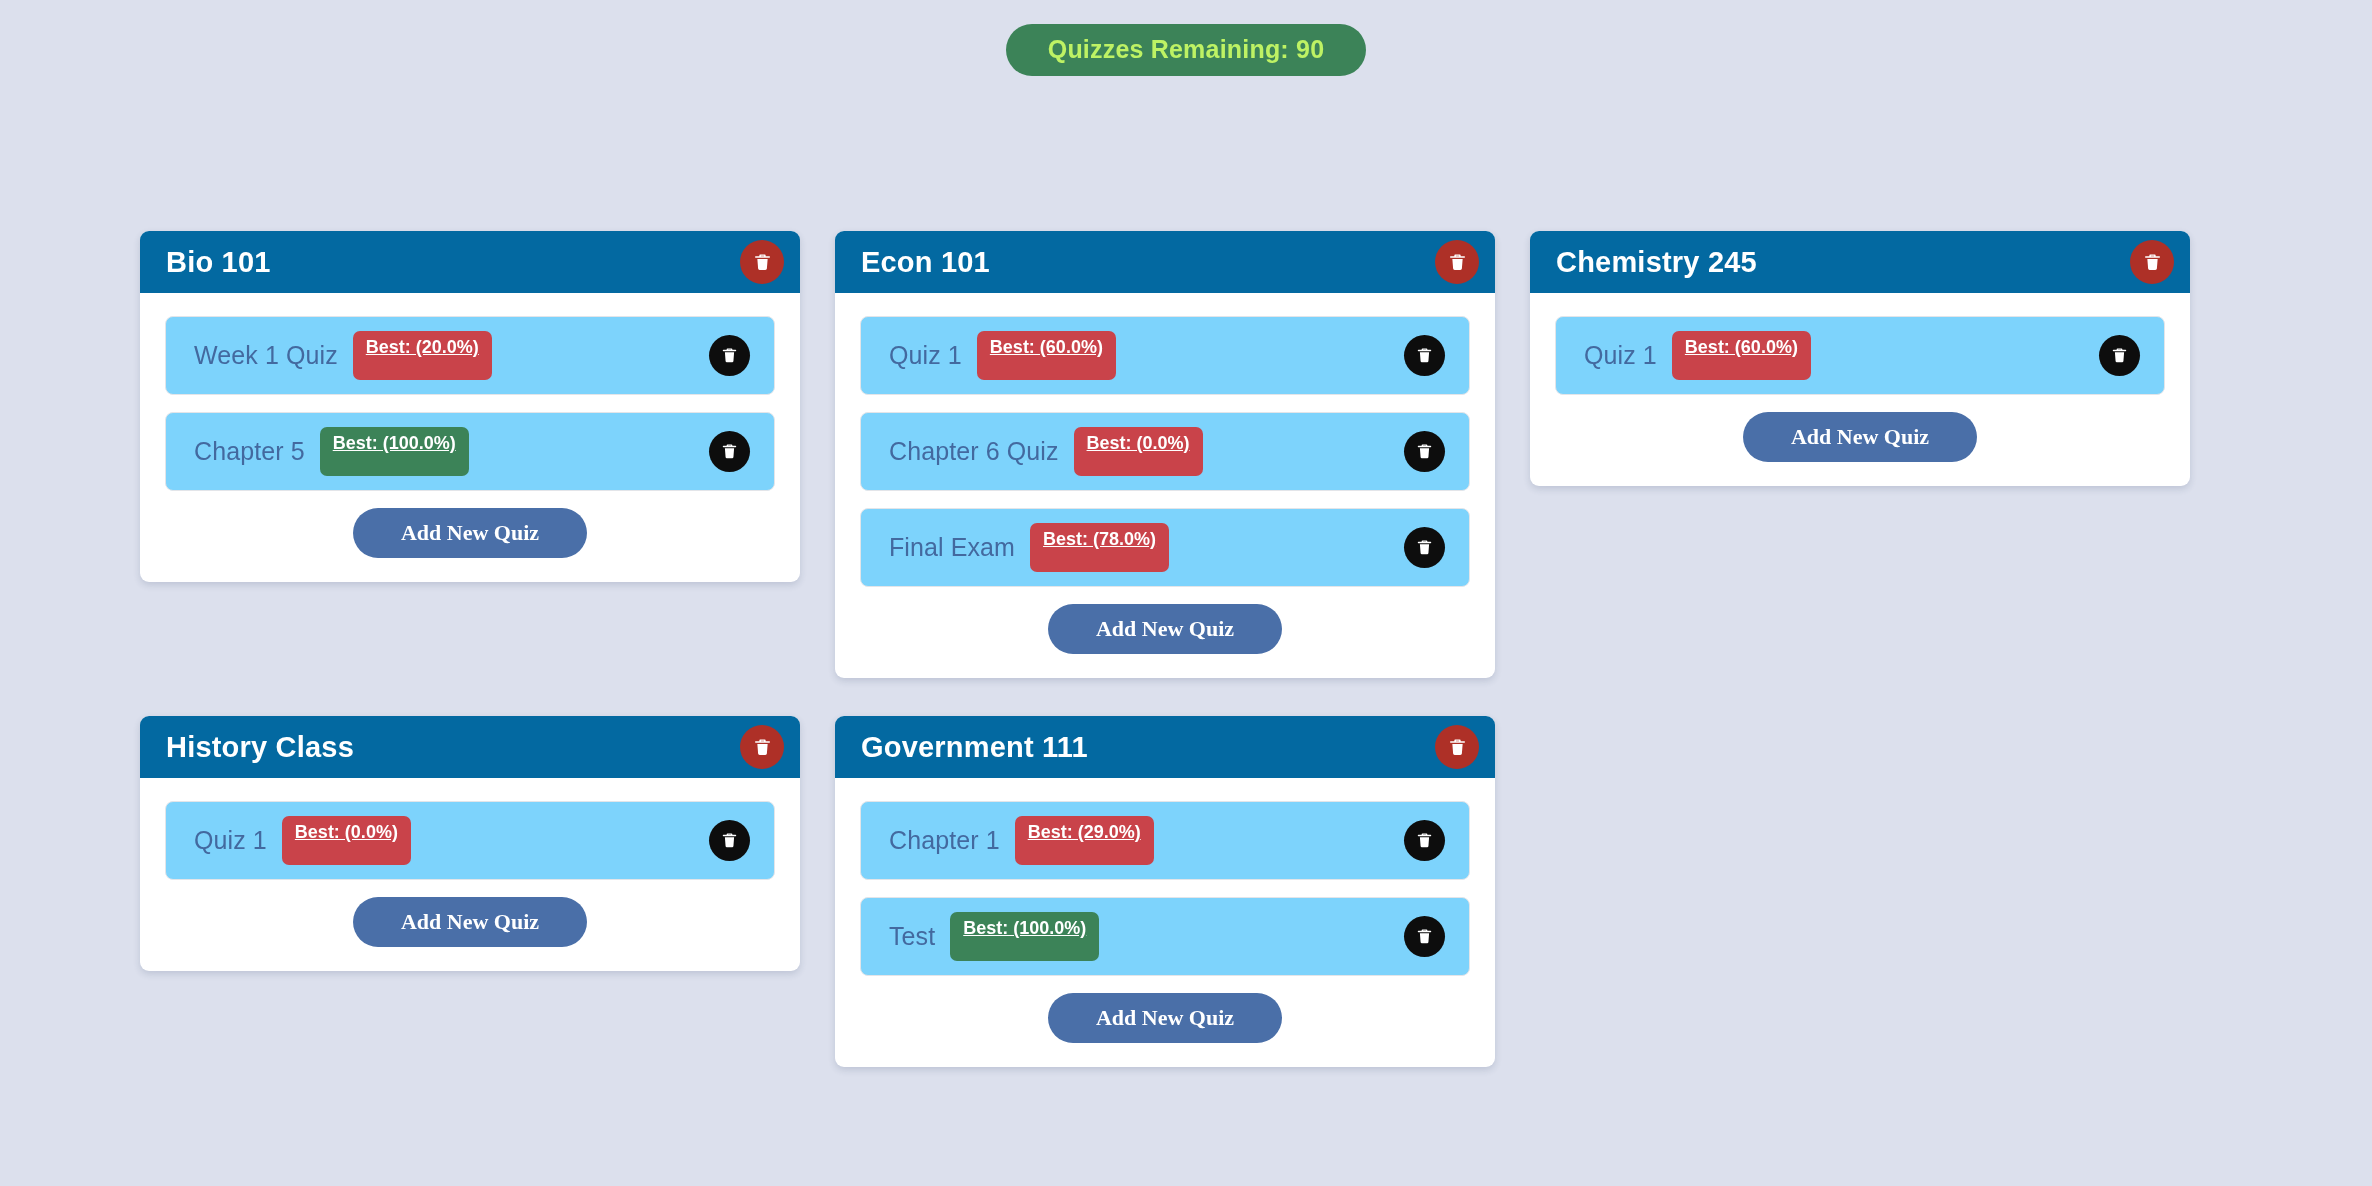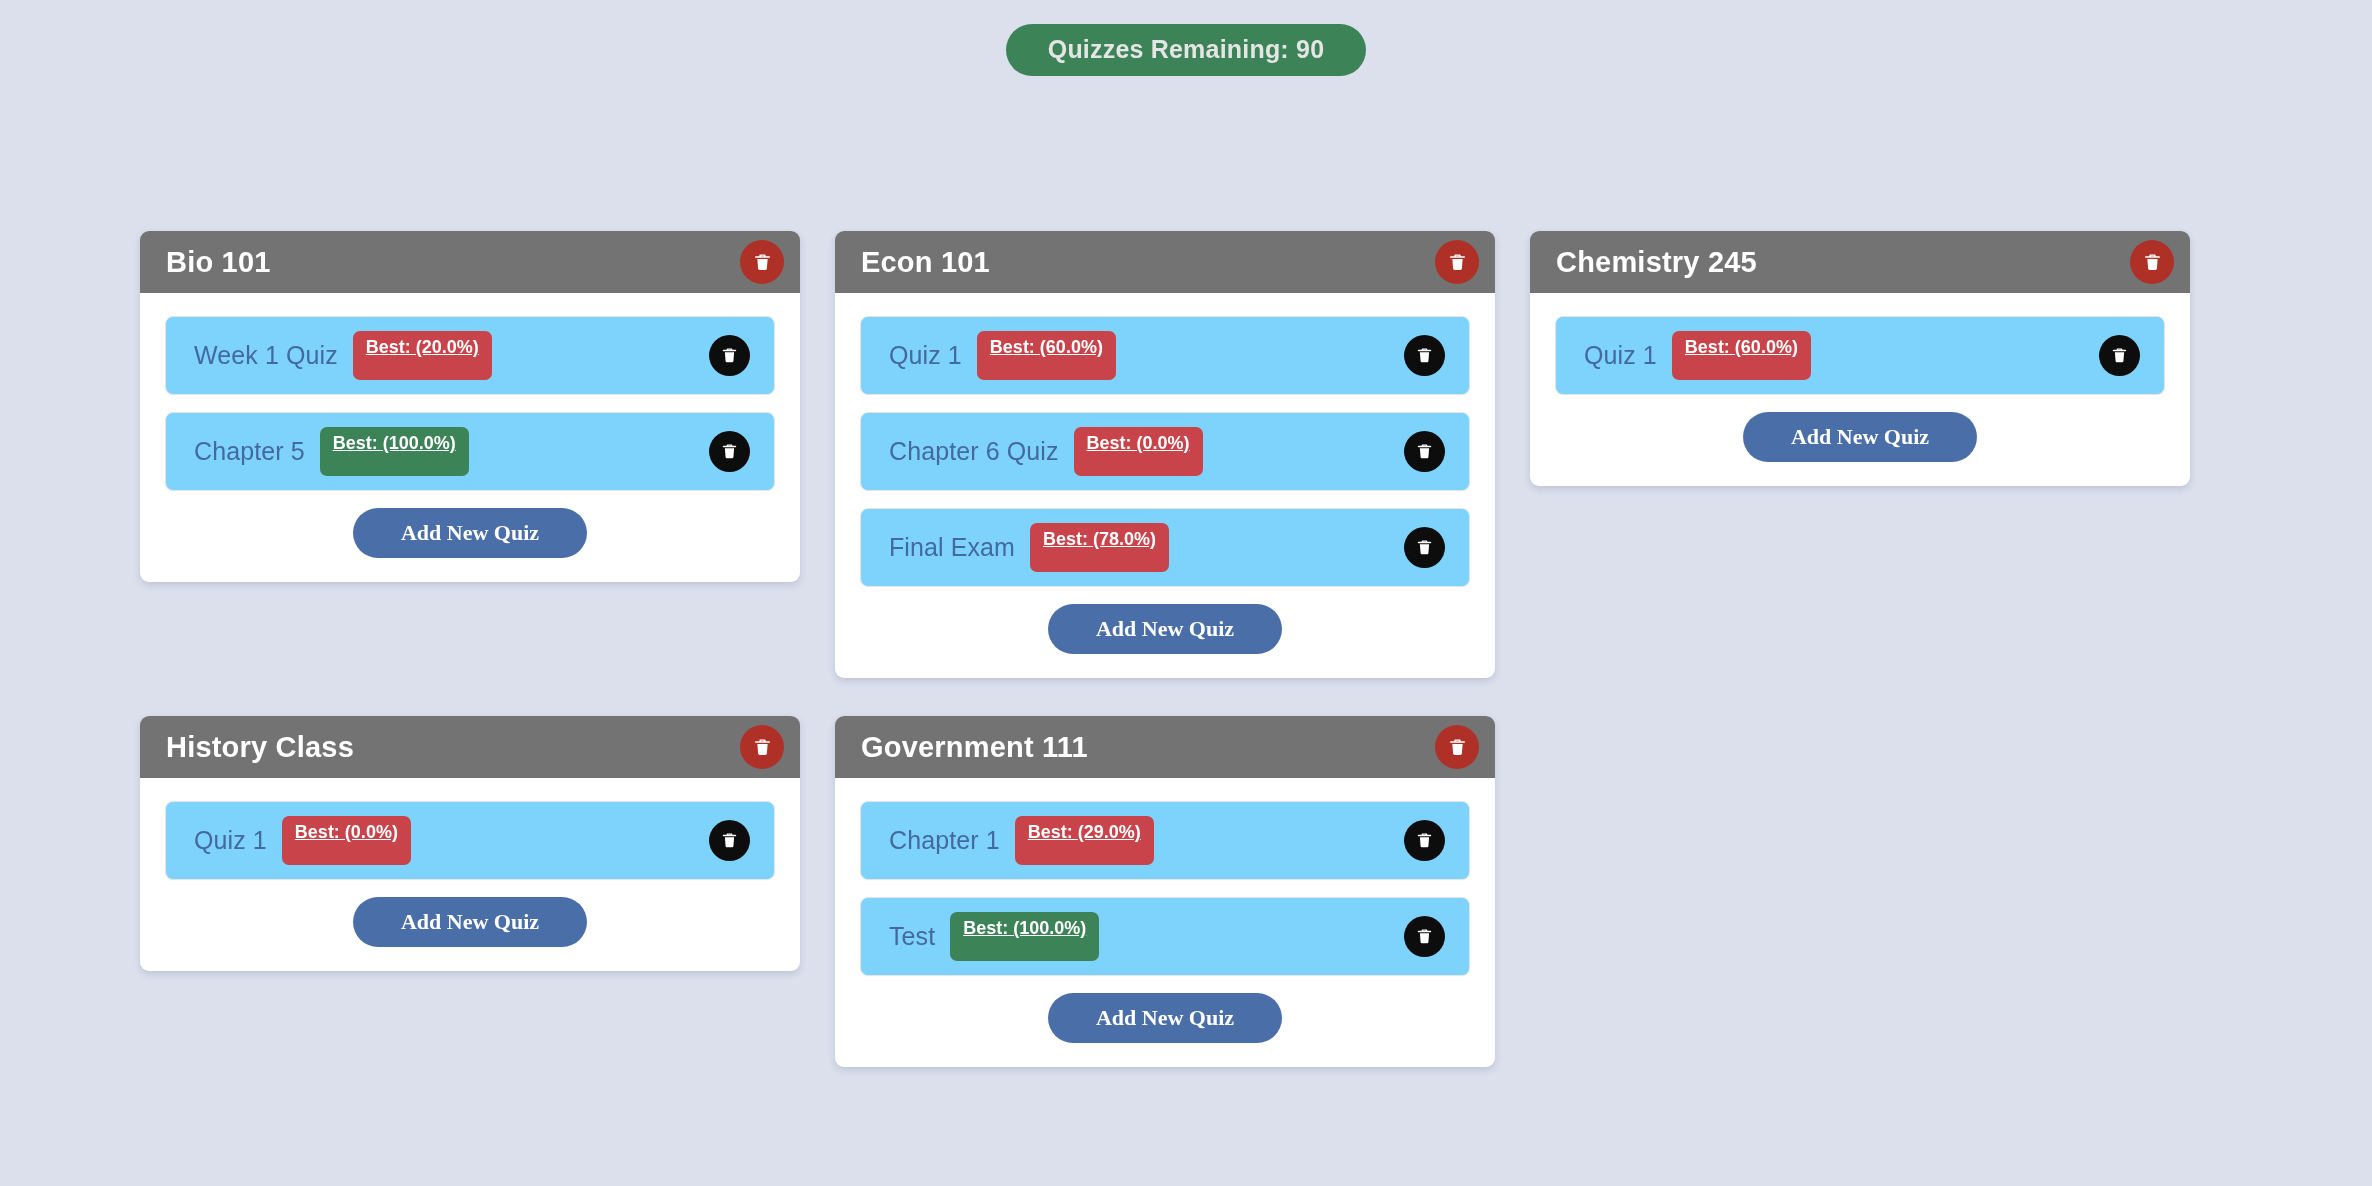--- a/index.html
+++ b/index.html
@@ -24,21 +24,21 @@
     position: absolute;
     top: 0; left: 0; right: 0;
     display: flex;
     flex-direction: column;
     align-items: center;
     padding-top: 24px;
   }
 
   .quiz-counter {
     background: #3c8358;
-    color: #e5e5e5;
+    color: #bef264;
     font-size: 25px;
     font-weight: bold;
     letter-spacing: 0.2px;
     padding: 12px 42px;
     border-radius: 999px;
     line-height: 1.1;
   }
 
   .add-class-btn {
     margin-top: 17px;
@@ -74,21 +74,21 @@
   }
 
   .class-card {
     background: #ffffff;
     border-radius: 9px;
     box-shadow: 0 3px 7px rgba(40,55,95,0.16);
     overflow: hidden;
   }
 
   .card-header {
-    background: #737373;
+    background: #0369a1;
     height: 62px;
     display: flex;
     align-items: center;
     justify-content: space-between;
     padding: 0 16px 0 26px;
   }
 
   .card-title {
     color: #ffffff;
     font-size: 29px;

